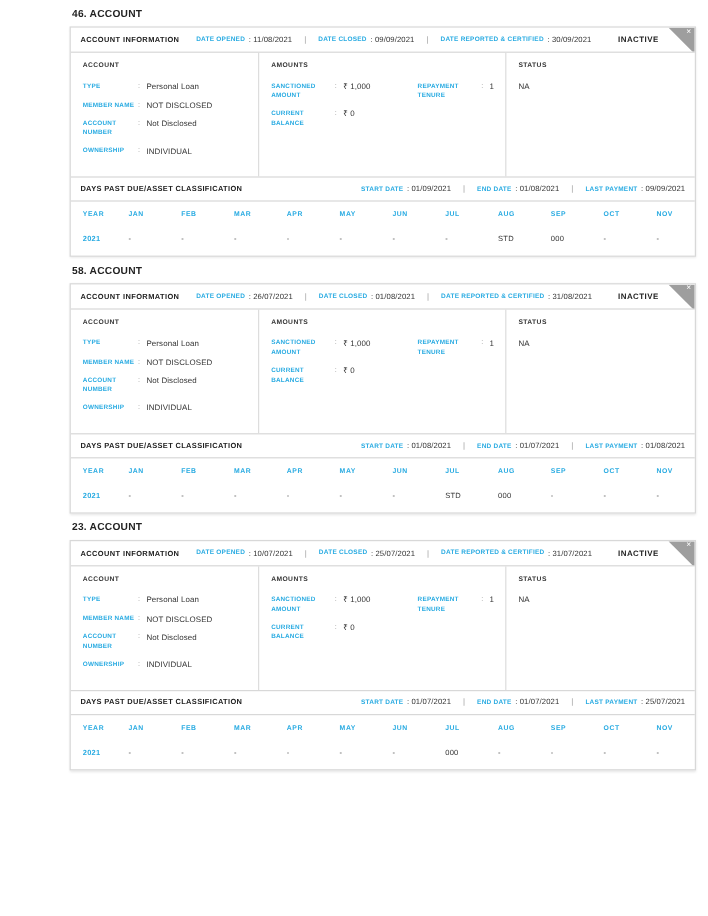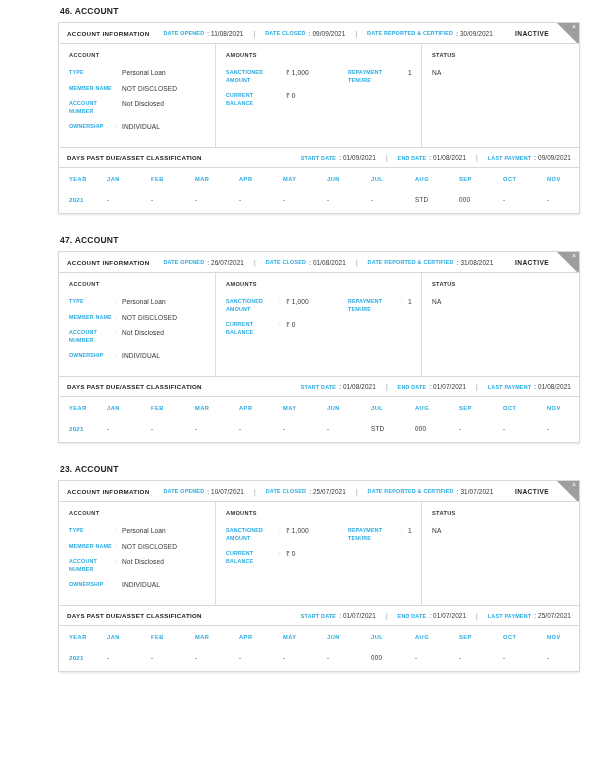--- a/index.html
+++ b/index.html
@@ -8,21 +8,21 @@
     width: 590px;
     background: #ffffff;
     font-family: "Liberation Sans", sans-serif;
     -webkit-font-smoothing: antialiased;
   }
   body {
     width: 590px;
     padding: 0 10px 20px 10px;
   }
 
-  .section { margin-bottom: 15px; padding-left: 48px; }
+  .section { margin-bottom: 0; padding-left: 48px; }
 
   .section-title {
     font-size: 8.5px;
     font-weight: bold;
     color: #222222;
     letter-spacing: 0.2px;
     padding: 6px 0 6px 2px;
   }
 
   .card {
@@ -367,21 +367,21 @@
               <td>000</td>
               <td>-</td>
               <td>-</td>
               <td>-</td>
             </tr>
           </tbody>
         </table>
       </div>
     </div>
     <div class="section">
-      <div class="section-title">47. ACCOUNT</div>
+      <div class="section-title">58. ACCOUNT</div>
       <div class="card">
         <div class="card-header">
           <span class="hdr-title">ACCOUNT INFORMATION</span>
           <span class="hdr-meta">
             <span class="hdr-lbl">DATE OPENED</span>
             <span class="hdr-val">: 26/07/2021</span>
           </span>
           <span class="hdr-sep">|</span>
           <span class="hdr-meta">
             <span class="hdr-lbl">DATE CLOSED</span>

